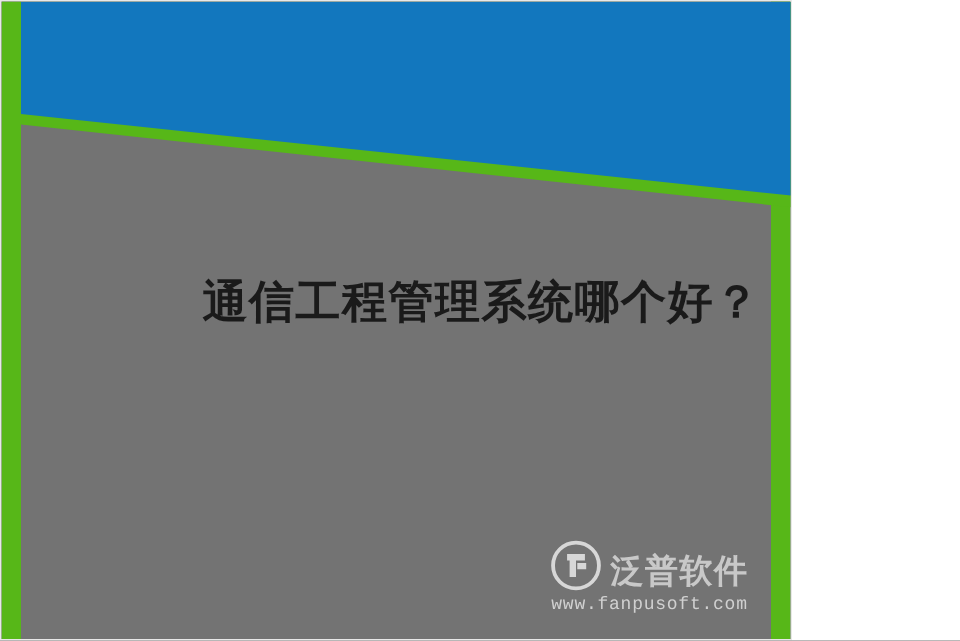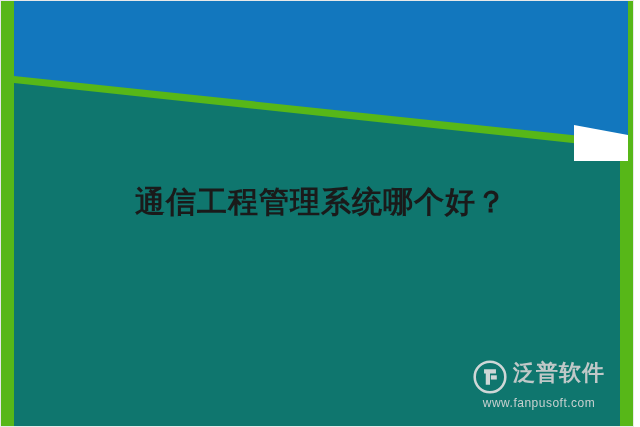--- a/index.html
+++ b/index.html
@@ -8,23 +8,23 @@
   }
   body {
     width: 640px;
     height: 427px;
     background: #ffffff;
     font-family: "Liberation Sans", sans-serif;
     overflow: hidden;
   }
   .slide {
     position: relative;
-    width: 634px;
+    width: 528px;
     height: 427px;
-    background: #0f766e;
+    background: #737373;
     box-sizing: border-box;
     border: 1px solid #e8e8e8;
     overflow: hidden;
   }
   
   .left-bar {
     position: absolute;
     left: 0;
     top: 0;
     width: 13px;
@@ -73,42 +73,42 @@
     position: absolute;
     right: 28px;
     bottom: 16px;
     display: flex;
     flex-direction: column;
     align-items: center;
     opacity: 0.92;
   }
   .logo-row {
     display: flex;
-    align-items: flex-start;
+    align-items: flex-end;
   }
   .logo-mark {
     width: 34px;
     height: 34px;
     margin-right: 6px;
     flex: none;
   }
   .logo-text {
     font-size: 22px;
     font-weight: bold;
     color: #d0d0d0;
     letter-spacing: 1px;
     line-height: 26px;
     font-family: "Liberation Sans", sans-serif;
   }
   .logo-url {
     font-size: 12px;
     color: #d8d8d8;
     letter-spacing: 0.5px;
     margin-top: 2px;
-    font-family: Liberation Sans, sans-serif;
+    font-family: Liberation Mono, monospace;
   }
 </style>
 </head>
 <body>
 
 <div class="slide">
 
   <div class="left-bar"></div>
   <div class="right-bar"></div>
 

